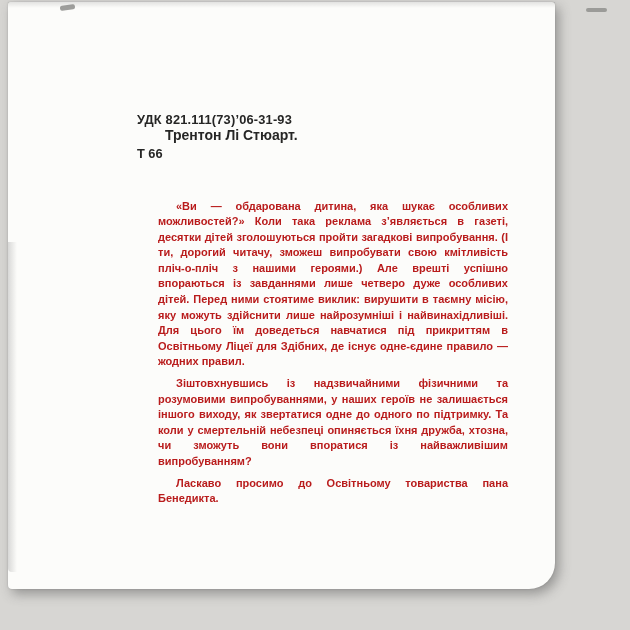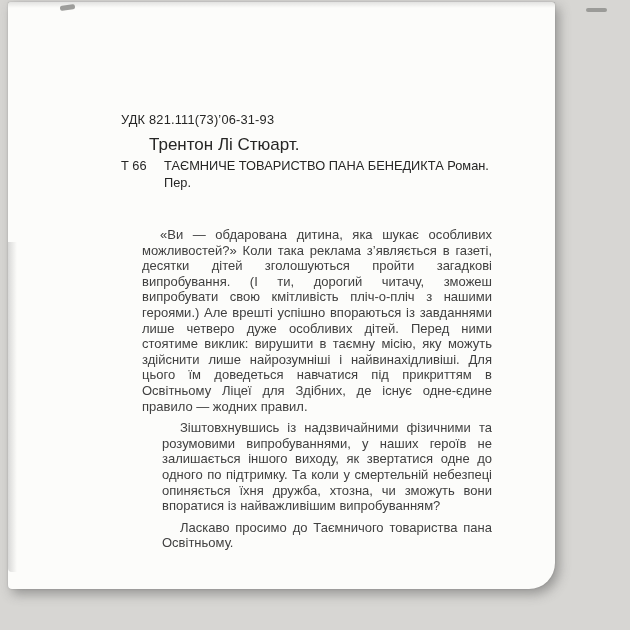--- a/index.html
+++ b/index.html
@@ -42,79 +42,77 @@
   }
   .mark-top-right {
     position:absolute;
     left:586px; top:8px;
     width:21px; height:4px;
     background:#9b9b98;
     border-radius:2px;
   }
   .content {
     position:absolute;
-    top:110px; left:113px;
+    top:110px; left:129px;
     width:376px;
     color:#262625;
-    font-weight:normal;
+    font-weight:bold;
   }
   .udk {
     font-size:12.8px;
     letter-spacing:.2px;
   }
   .author {
-    margin-top:8px;
     margin-left:28px;
-    font-size:17px;
+    font-size:14px;
   }
   .bib-row {
     display:flex;
     margin-top:3px;
     font-size:12.8px;
     line-height:16.5px;
     gap:15px;
   }
   .code {
     width:28px;
     flex:none;
   }
   .bib-lines { flex:1; }
   .annotation {
     margin-top:36px;
     margin-left:21px;
     width:350px;
-    font-size:13px;
+    font-size:11px;
     line-height:15.6px;
     text-align:justify;
-    color:#404040;
+    color:#b91c1c;
   }
   .annotation p { text-indent:18px; }
-  .annotation p + p { margin-top:6px;margin-left:20px; }
+  .annotation p + p { margin-top:6px; }
 </style>
 </head>
 <body>
 
 <div class="page">
   <div class="edge-smudge-left"></div>
   <div class="edge-smudge-top"></div>
 
   <div class="content">
     <div class="udk">УДК 821.111(73)’06-31-93</div>
 
     <div class="author">Трентон Лі Стюарт.</div>
 
     <div class="bib-row">
       <div class="code">Т 66</div>
       <div class="bib-lines">
-        <div>ТАЄМНИЧЕ ТОВАРИСТВО ПАНА БЕНЕДИКТА Роман. Пер.</div>
       </div>
     </div>
 
     <div class="annotation">
       <p>«Ви — обдарована дитина, яка шукає особливих можливостей?» Коли така реклама з’являється в газеті, десятки дітей зголошуються пройти загадкові випробування. (І ти, дорогий читачу, зможеш випробувати свою кмітливість пліч-о-пліч з нашими героями.) Але врешті успішно впораються із завданнями лише четверо дуже особливих дітей. Перед ними стоятиме виклик: вирушити в таємну місію, яку можуть здійснити лише найрозумніші і найвинахідливіші. Для цього їм доведеться навчатися під прикриттям в Освітньому Ліцеї для Здібних, де існує одне-єдине правило — жодних правил.</p>
       <p>Зіштовхнувшись із надзвичайними фізичними та розумовими випробуваннями, у наших героїв не залишається іншого виходу, як звертатися одне до одного по підтримку. Та коли у смертельній небезпеці опиняється їхня дружба, хтозна, чи зможуть вони впоратися із найважливішим випробуванням?</p>
-      <p>Ласкаво просимо до Таємничого товариства пана Освітньому.</p>
+      <p>Ласкаво просимо до Освітньому товариства пана Бенедикта.</p>
     </div>
   </div>
 </div>
 
 <div class="mark-top-left"></div>
 <div class="mark-top-right"></div>
 
 </body></html>

